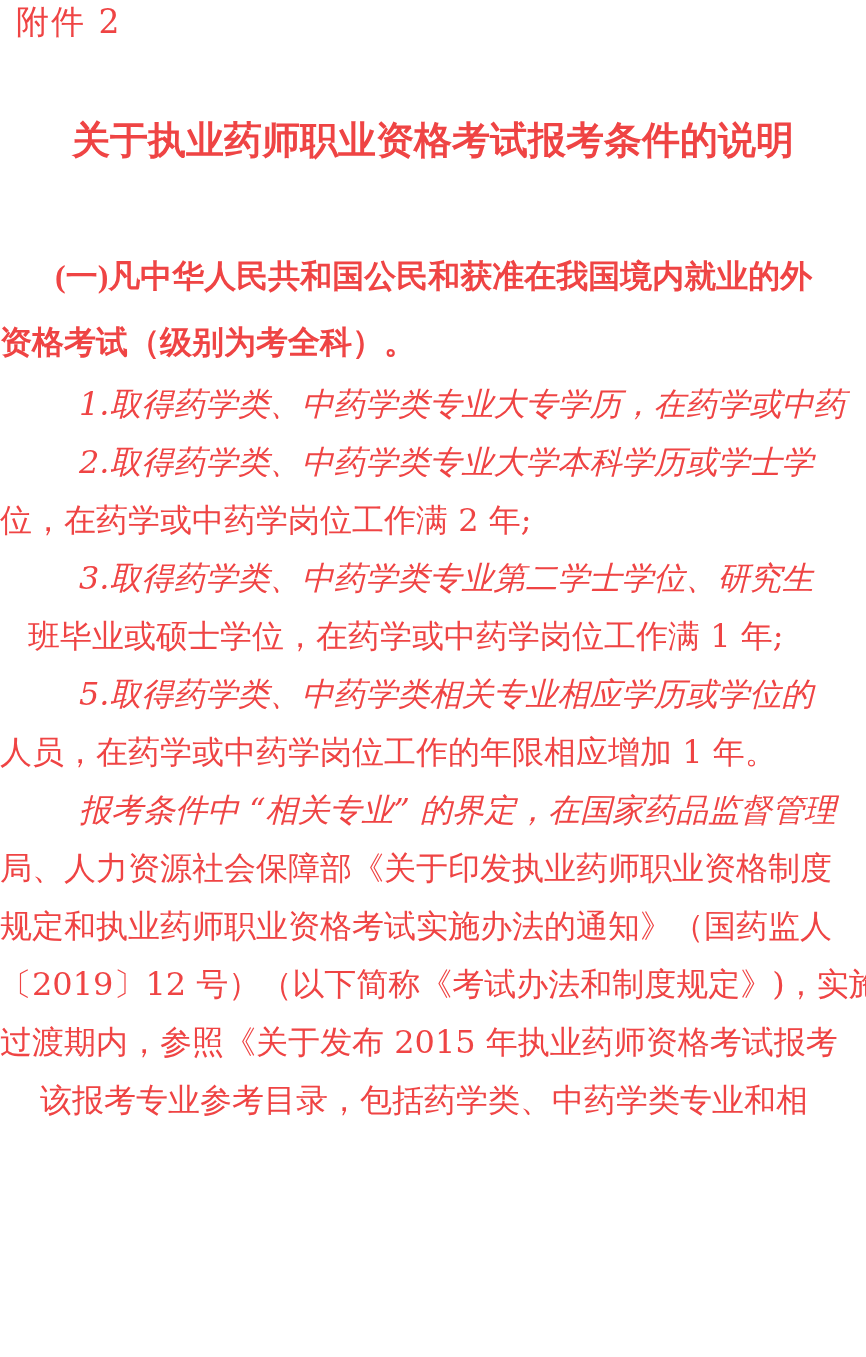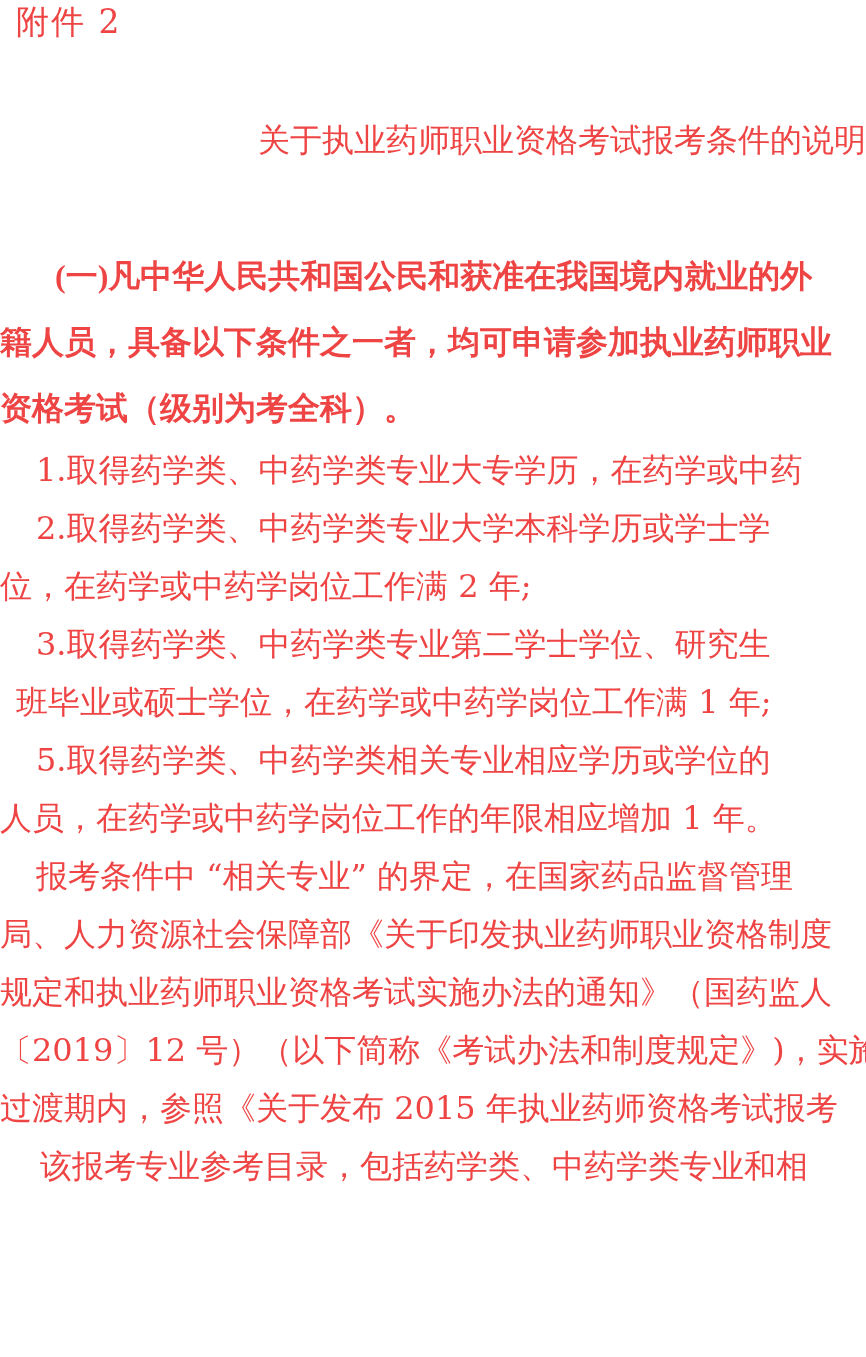--- a/index.html
+++ b/index.html
@@ -24,24 +24,24 @@
     line-height: 40px;
     letter-spacing: 2px;
     white-space: pre;
   }
   .title {
     position: absolute;
     top: 112px;
     left: 0;
     right: 0;
     margin: 0;
-    text-align: right;
-    font-size: 32px;
+    text-align: center;
+    font-size: 38px;
     line-height: 56px;
-    font-weight: 400;
+    font-weight: 700;
     letter-spacing: 0px;
     white-space: pre;
   }
   .body {
     position: absolute;
     top: 243px;
     left: 0;
     right: 0;
   }
   .line {
@@ -52,37 +52,36 @@
     overflow: visible;
   }
   .lh66 {
     line-height: 66px;
     height: 66px;
   }
   .bold {
     font-weight: 700;
   }
   .ind55 { padding-left: 55px; font-family: Liberation Serif, serif; }
-  .ind64 { padding-left: 36px; }
+  .ind64 { padding-left: 79px; font-style: italic; }
   .ind40 { padding-left: 40px; }
-  .ind18 { padding-left: 16px; }
+  .ind18 { padding-left: 28px; }
 </style>
 </head>
 <body>
 
 <div class="page">
 
   <div class="attachment">附件 2</div>
 
   <h1 class="title">关于执业药师职业资格考试报考条件的说明</h1>
 
   <div class="body">
 
     <div class="line lh66 bold ind55">(一)凡中华人民共和国公民和获准在我国境内就业的外</div>
-    <div class="line lh66 bold">籍人员，具备以下条件之一者，均可申请参加执业药师职业</div>
     <div class="line lh66 bold">资格考试（级别为考全科）。</div>
 
     <div class="line ind64">1.取得药学类、中药学类专业大专学历，在药学或中药</div>
 
     <div class="line ind64">2.取得药学类、中药学类专业大学本科学历或学士学</div>
     <div class="line">位，在药学或中药学岗位工作满 2 年;</div>
 
     <div class="line ind64">3.取得药学类、中药学类专业第二学士学位、研究生</div>
     <div class="line ind18">班毕业或硕士学位，在药学或中药学岗位工作满 1 年;</div>
 

